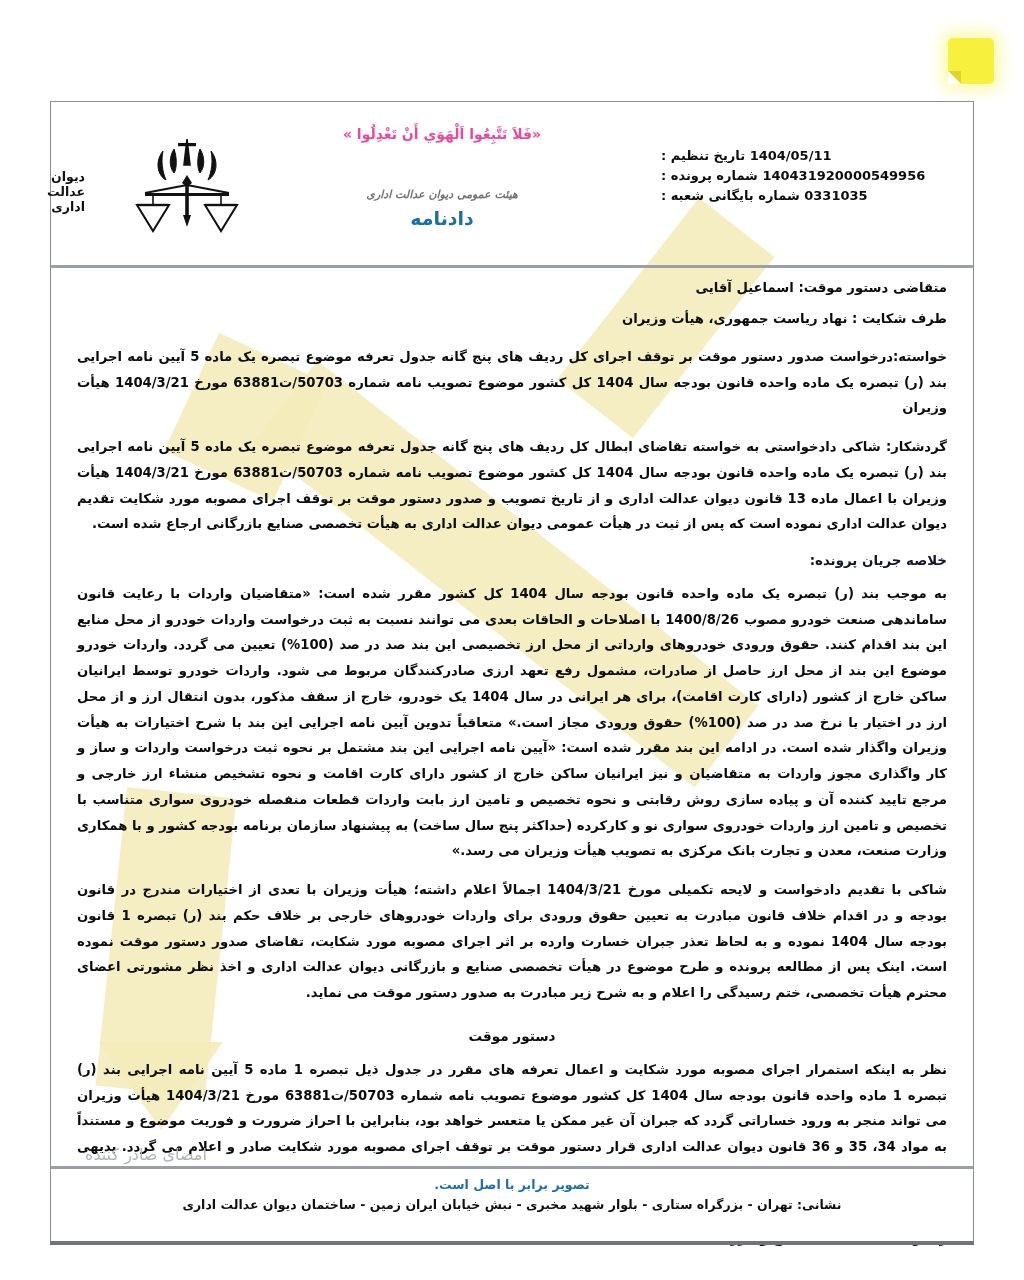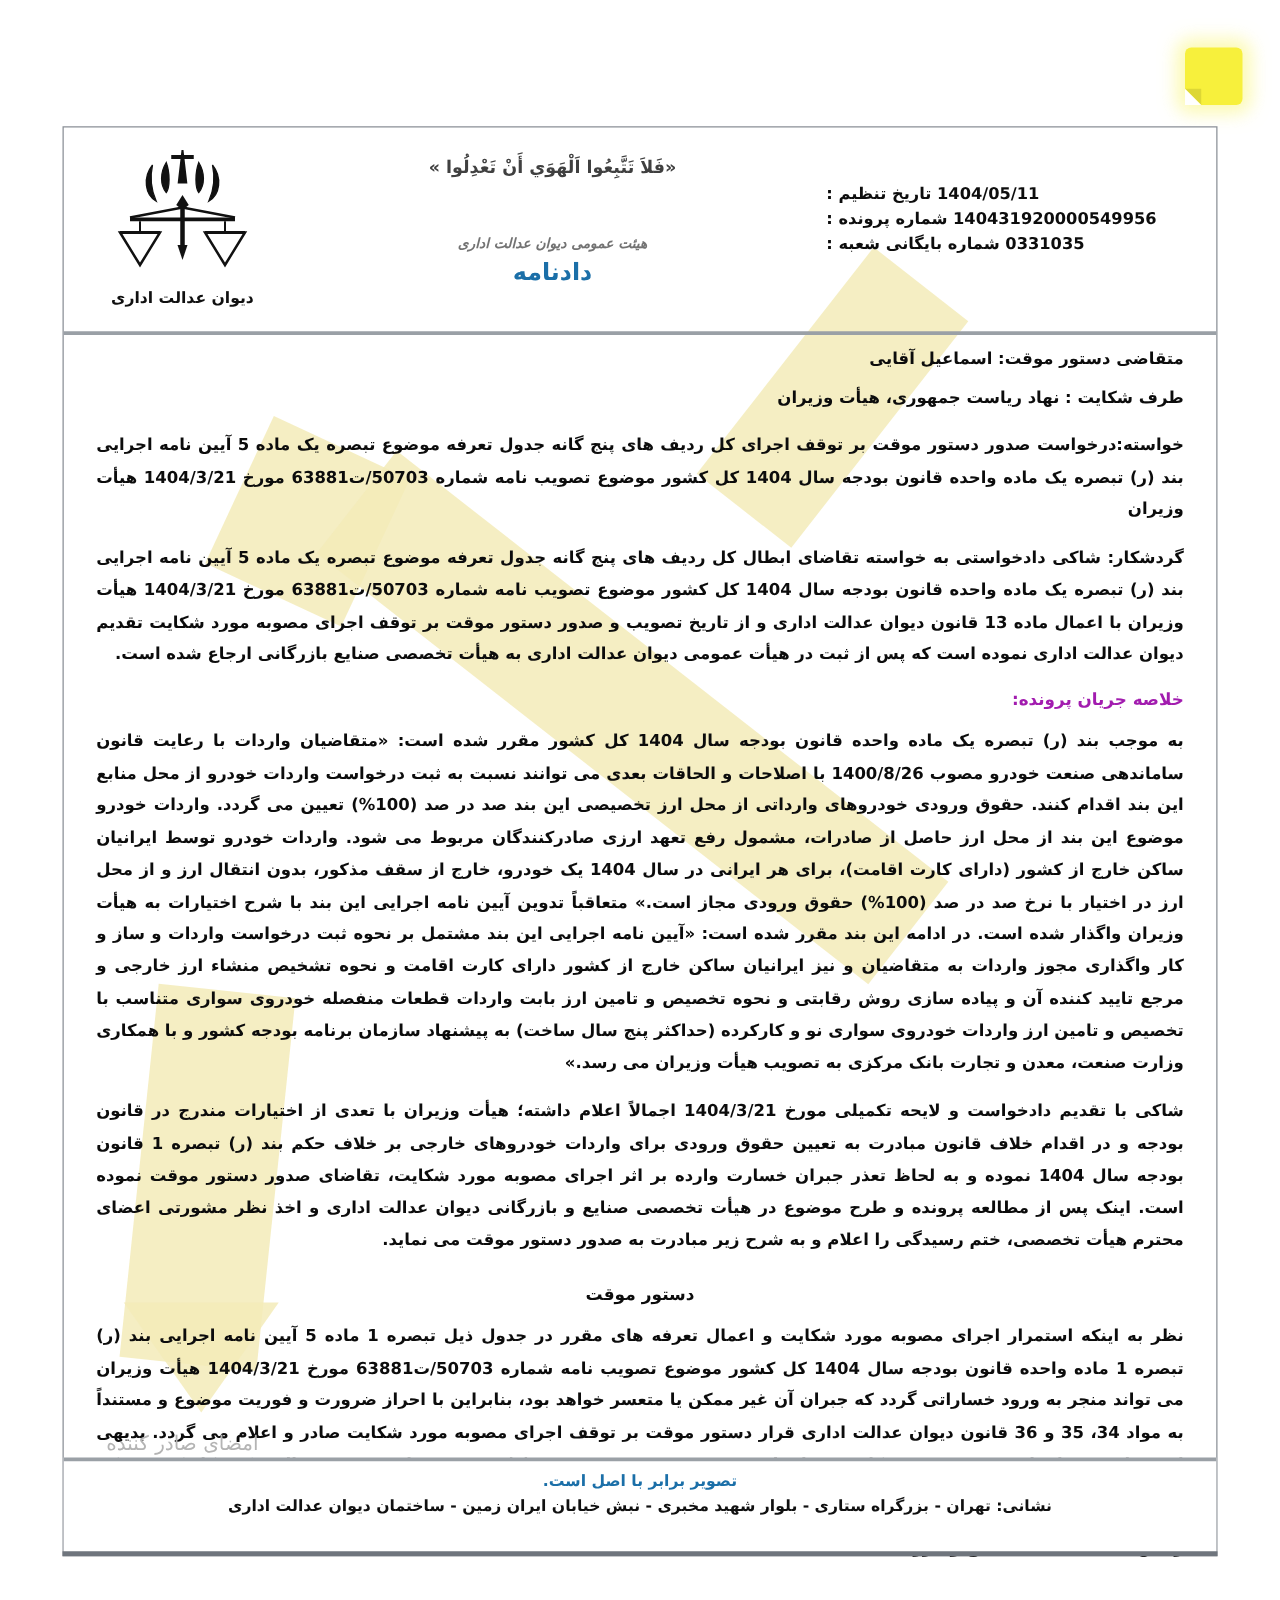--- a/index.html
+++ b/index.html
@@ -107,45 +107,45 @@
     z-index: 2;
     height: 166px;
     border-bottom: 3px solid #9aa0a6;
     display: flex;
     flex-direction: row;
     box-sizing: border-box;
   }
   #emblem-block {
     width: 190px;
     display: flex;
-    flex-direction: column;
     align-items: center;
     justify-content: flex-start;
     padding-top: 14px;
     box-sizing: border-box;
+    gap: 48px;
   }
   #emblem-svg { display:block; }
   #emblem-caption {
     font-size: 12.5px;
     font-weight: bold;
     color: #101010;
     margin-top: 2px;
   }
   #header-center {
     flex: 1;
     display: flex;
     flex-direction: column;
     align-items: center;
     justify-content: flex-start;
     padding-top: 24px;
     box-sizing: border-box;
   }
   #verse {
     font-size: 14px;
-    color: #404040;
+    color: #ec4899;
     font-weight: bold;
     margin-bottom: 46px;
     letter-spacing: 0.3px;
   }
   #org-line {
     font-size: 11px;
     font-weight: bold;
     color: #737373;
     margin-bottom: 6px;
     font-style: italic;
@@ -196,21 +196,21 @@
     color: #0c0c0c;
     text-align: justify;
     text-align-last: right;
     line-height: 1.95;
     margin: 13px 0;
     letter-spacing: 0.1px;
   }
   .section-head {
     font-size: 13.4px;
     font-weight: bold;
-    color: #a21caf;
+    color: #0f172a;
     text-align: right;
     margin: 16px 0 6px 0;
   }
   .center-head {
     font-size: 13.6px;
     font-weight: bold;
     color: #0c0c0c;
     text-align: center;
     margin: 22px 0 12px 0;
   }

